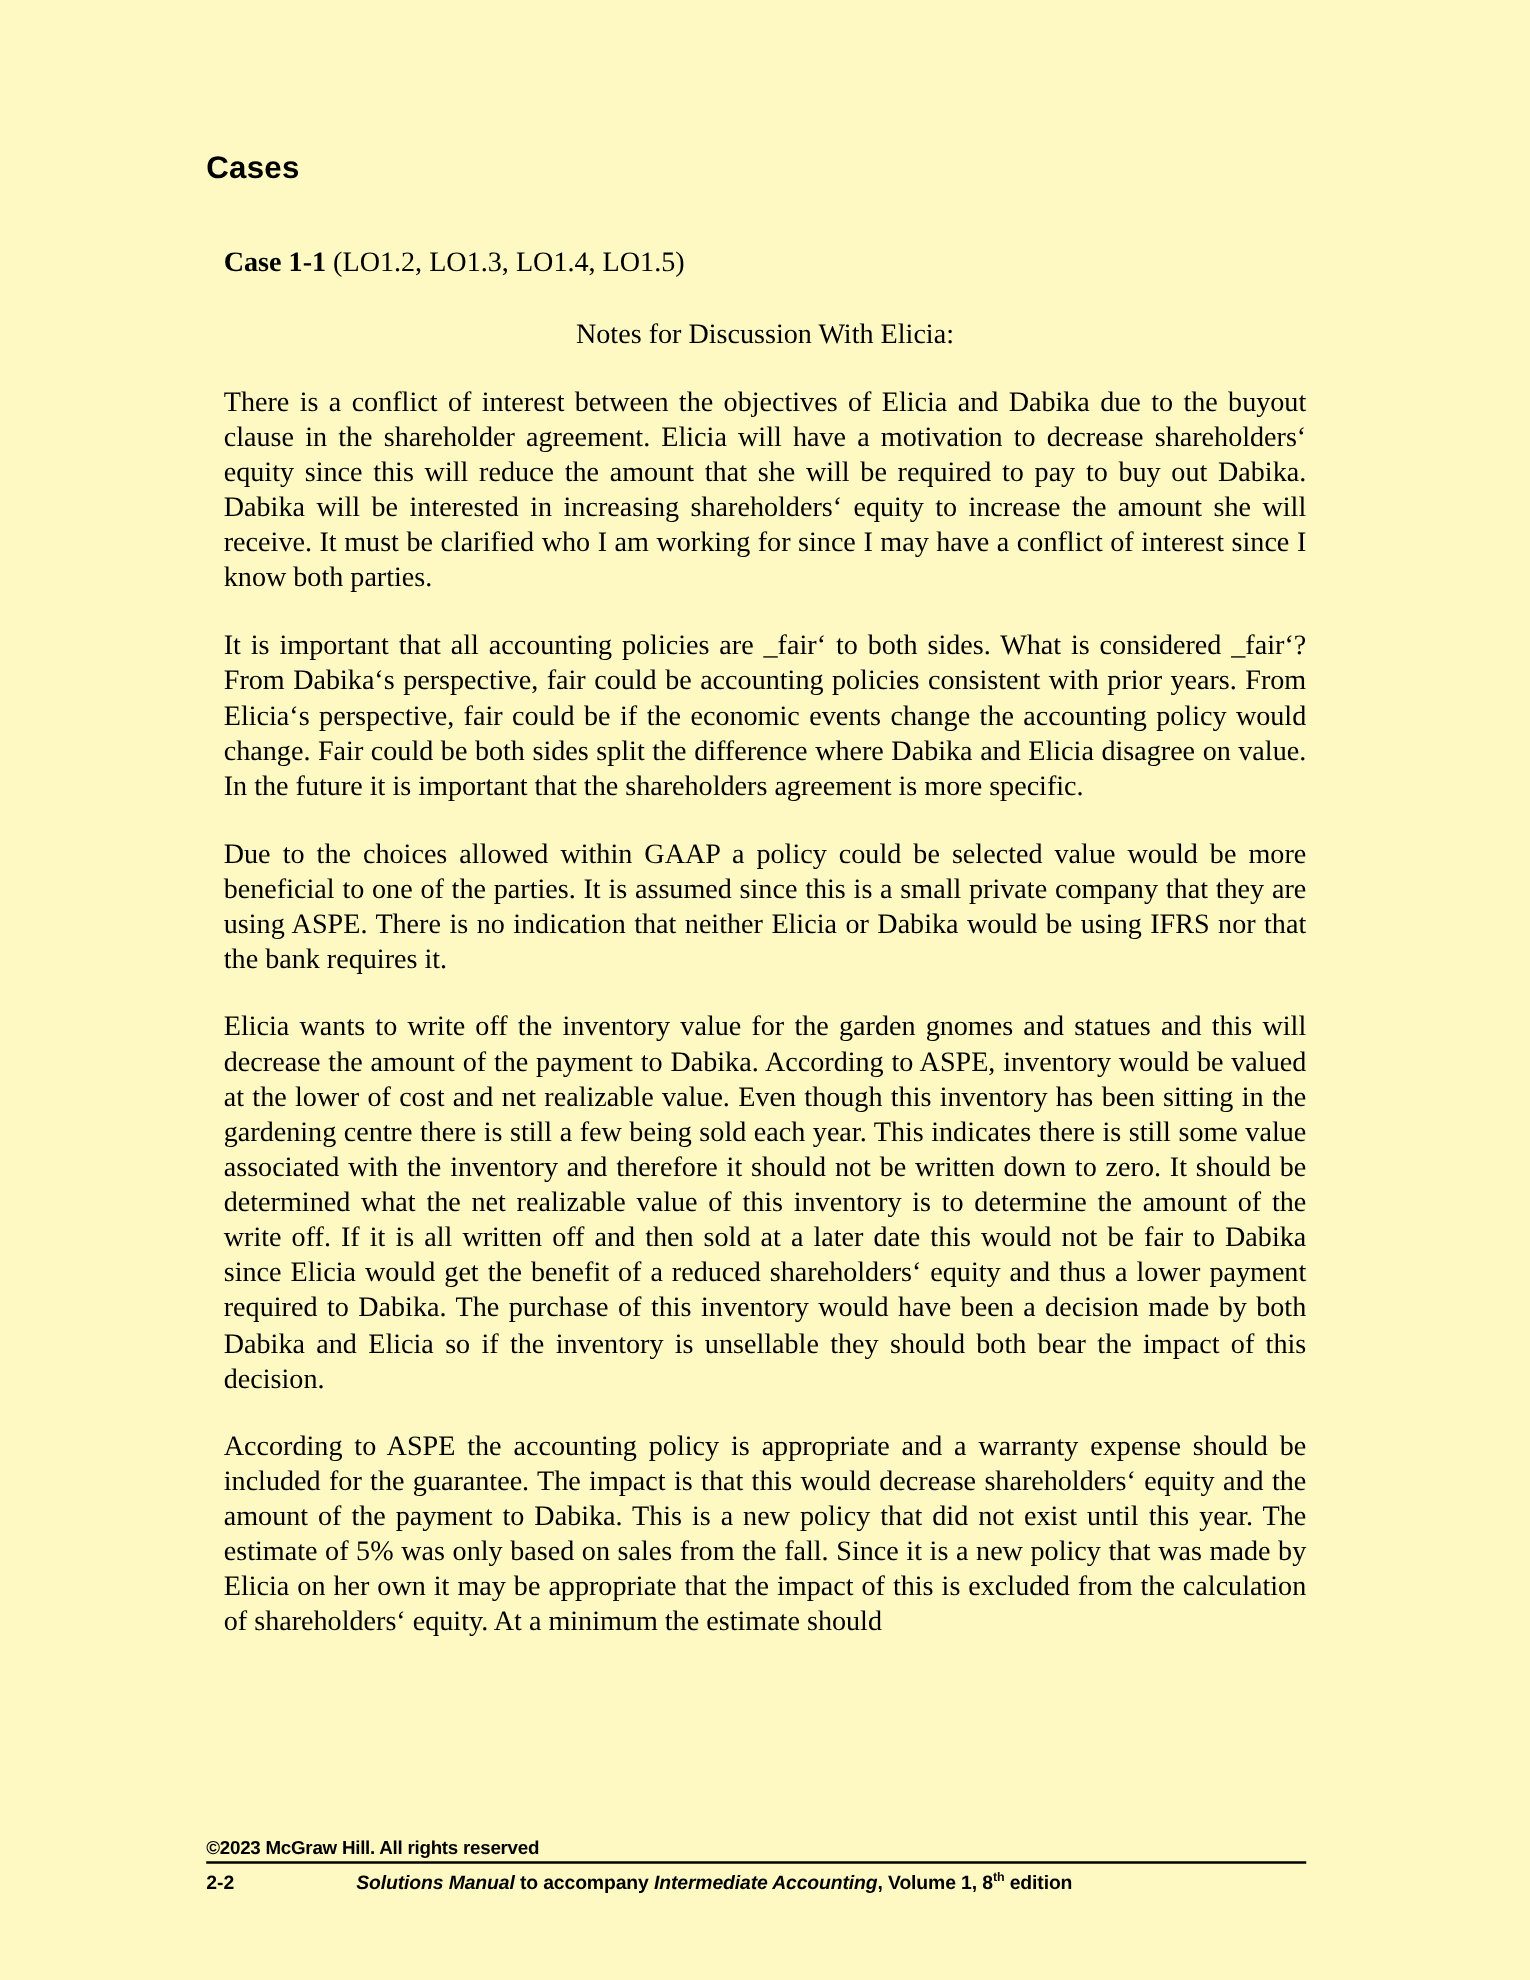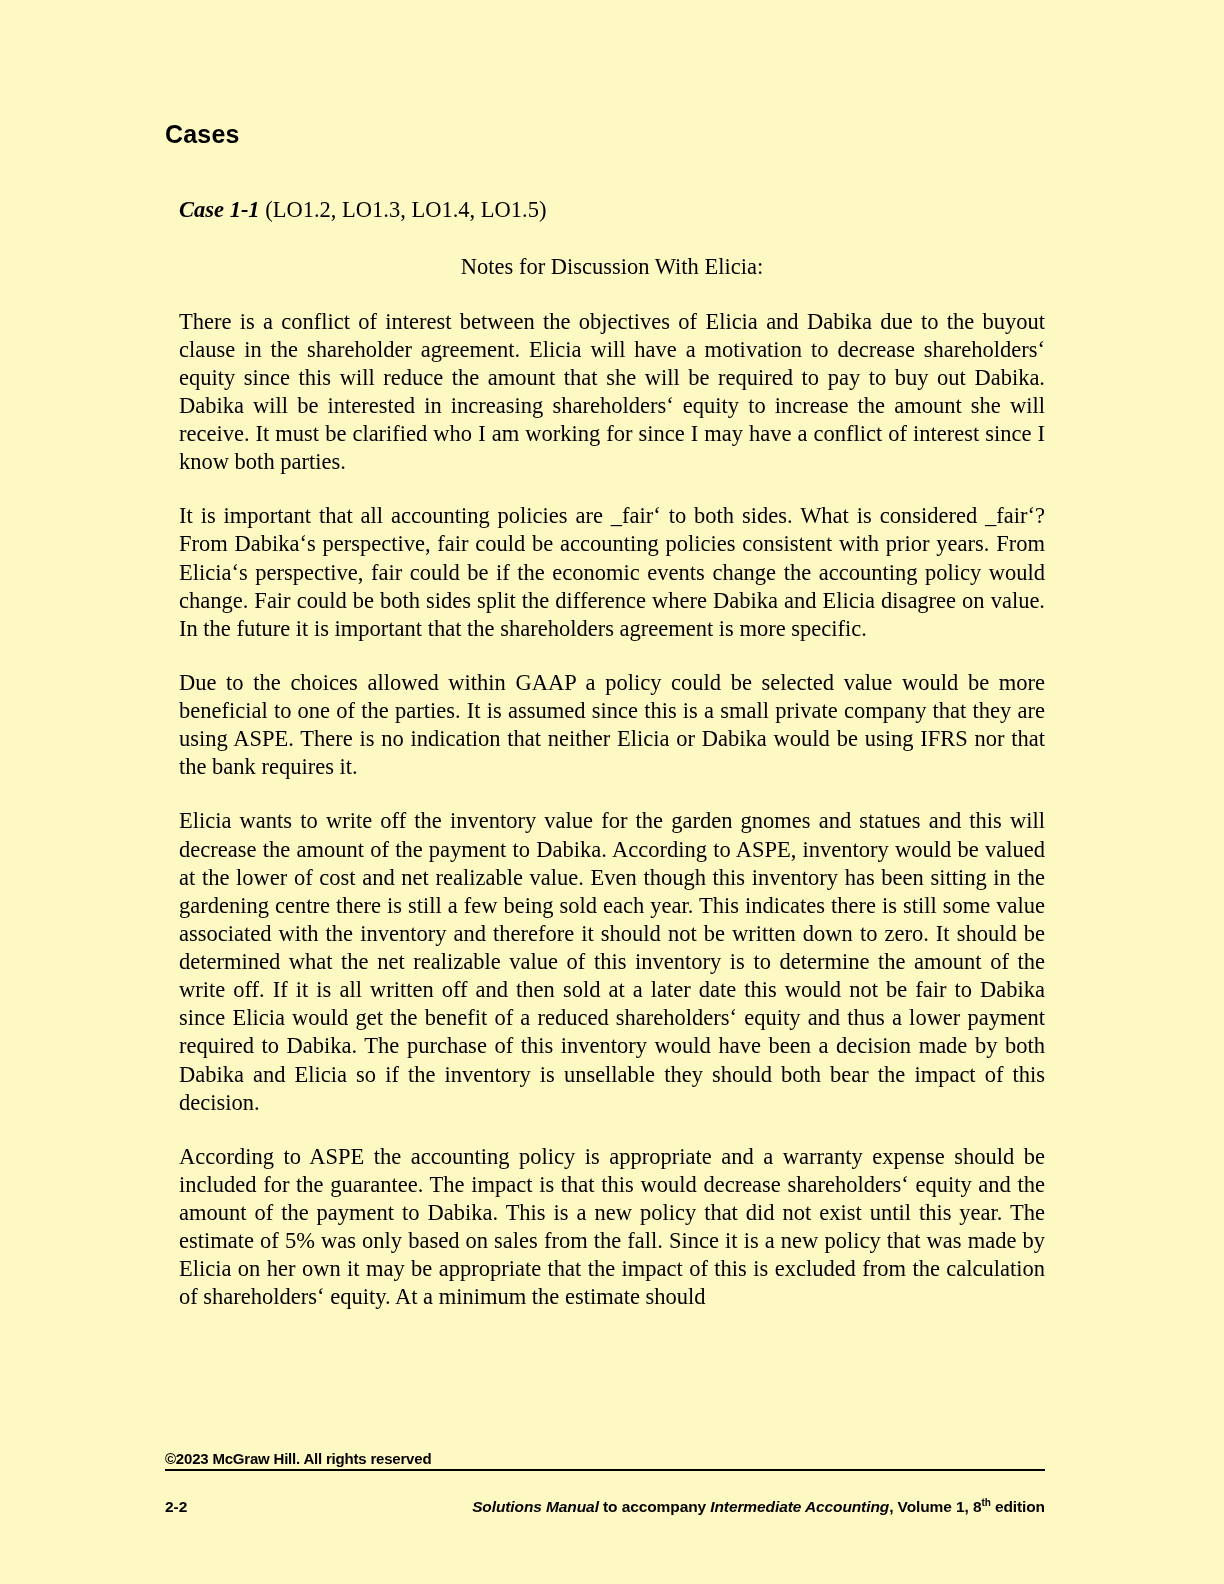--- a/index.html
+++ b/index.html
@@ -34,21 +34,20 @@
     margin-left: 14px;
     width: 866px;
   }
   .case-title {
     font-size: 22.5px;
     margin: 0 0 28px 0;
     line-height: 1.35;
   }
   .case-title b {
     font-weight: bold;
-    font-style: italic;
   }
   p.para {
     font-size: 22.5px;
     line-height: 1.25;
     text-align: justify;
     margin: 0 0 26px 0;
   }
   p.para.nojust {
     text-align: center;
   }
@@ -86,23 +85,22 @@
     font-family: "Liberation Sans", sans-serif;
     font-weight: bold;
     font-size: 15.5px;
   }
   .footer-page {
     width: 120px;
     flex: 0 0 120px;
   }
   .footer-center {
     flex: 1;
-    text-align: right;
+    text-align: left;
     letter-spacing: -0.1px;
-    margin-top: 20px;
   }
   .footer-center i {
     font-style: italic;
   }
   .footer-center sup {
     font-size: 10px;
     vertical-align: super;
   }
 </style>
 </head>

